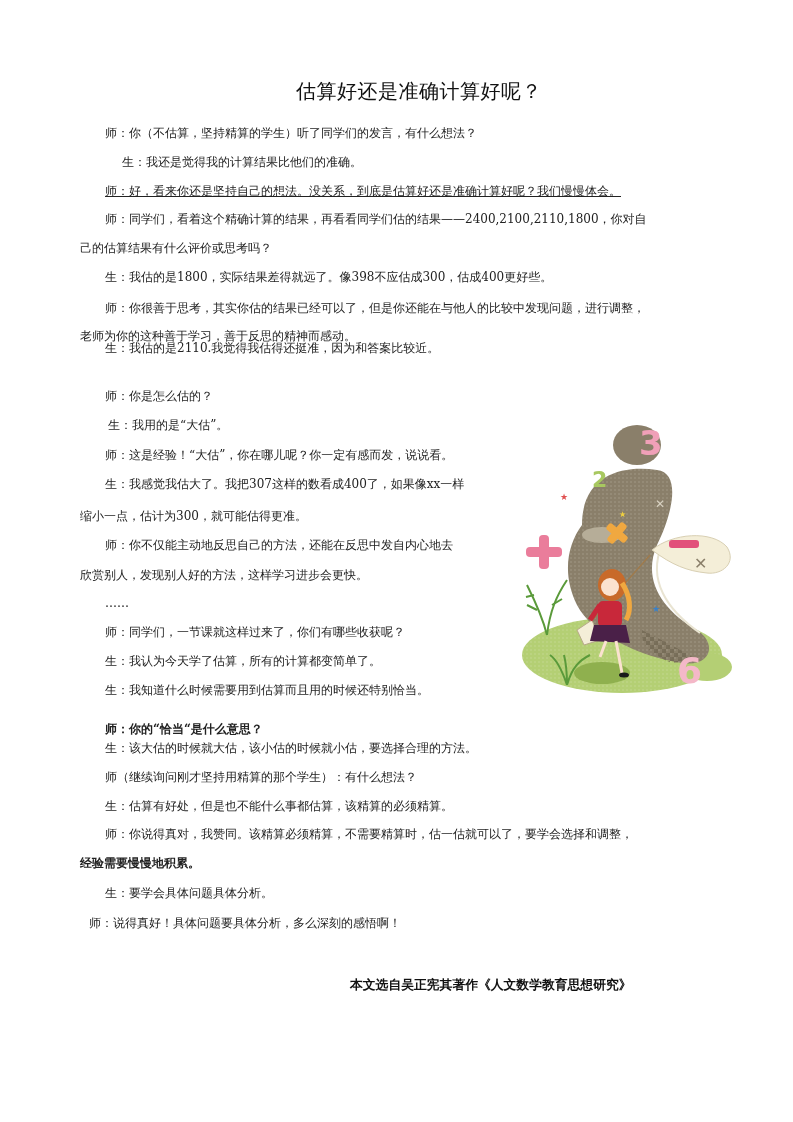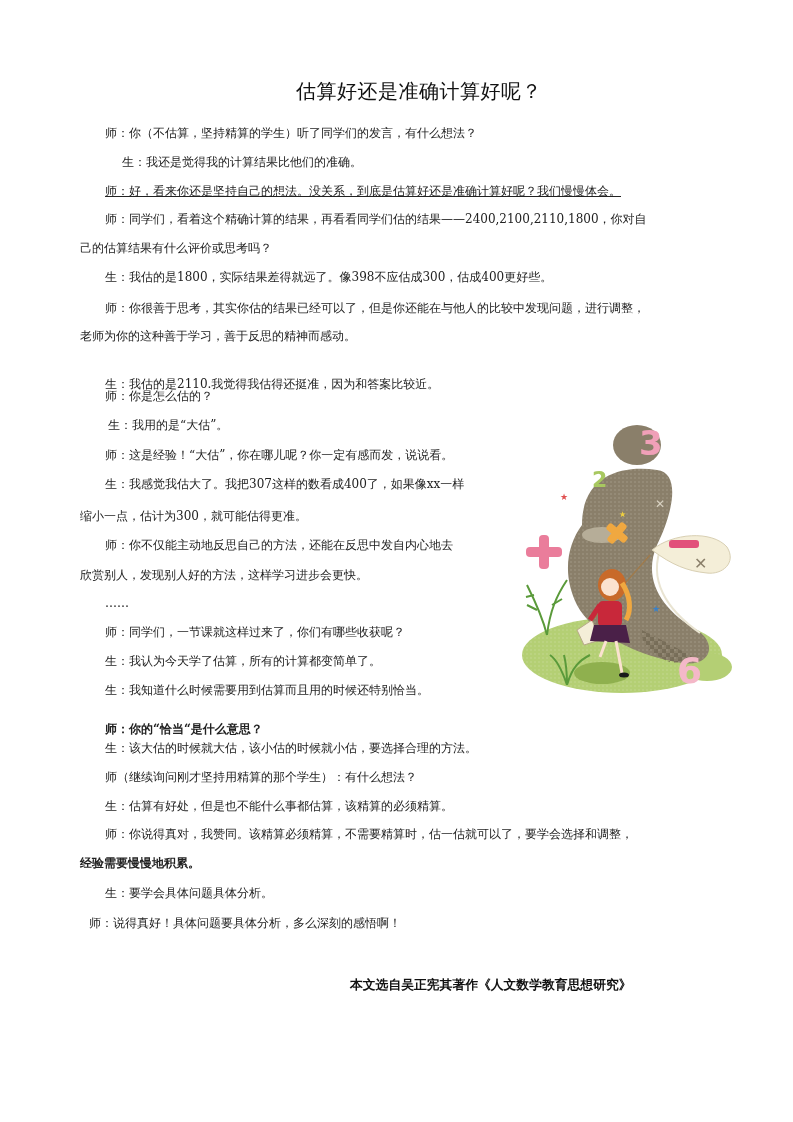--- a/index.html
+++ b/index.html
@@ -22,21 +22,21 @@
 
   <div id="body-lines">
       <div class="line" style="left: 105px; top: 124px;">师：你（不估算，坚持精算的学生）听了同学们的发言，有什么想法？</div>
       <div class="line" style="left: 122px; top: 153px;">生：我还是觉得我的计算结果比他们的准确。</div>
       <div class="line" style="left: 105px; top: 182px; text-decoration: underline;">师：好，看来你还是坚持自己的想法。没关系，到底是估算好还是准确计算好呢？我们慢慢体会。</div>
       <div class="line" style="left: 105px; top: 210px;">师：同学们，看着这个精确计算的结果，再看看同学们估的结果——2400,2100,2110,1800，你对自</div>
       <div class="line" style="left: 80px; top: 239px;">己的估算结果有什么评价或思考吗？</div>
       <div class="line" style="left: 105px; top: 268px;">生：我估的是1800，实际结果差得就远了。像398不应估成300，估成400更好些。</div>
       <div class="line" style="left: 105px; top: 299px;">师：你很善于思考，其实你估的结果已经可以了，但是你还能在与他人的比较中发现问题，进行调整，</div>
       <div class="line" style="left: 80px; top: 327px;">老师为你的这种善于学习，善于反思的精神而感动。</div>
-      <div class="line" style="left: 105px; top: 375px;">生：我估的是2110.我觉得我估得还挺准，因为和答案比较近。</div>
+      <div class="line" style="left: 105px; top: 339px;">生：我估的是2110.我觉得我估得还挺准，因为和答案比较近。</div>
       <div class="line" style="left: 105px; top: 387px;">师：你是怎么估的？</div>
       <div class="line" style="left: 108px; top: 416px;">生：我用的是“大估”。</div>
       <div class="line" style="left: 105px; top: 446px;">师：这是经验！“大估”，你在哪儿呢？你一定有感而发，说说看。</div>
       <div class="line" style="left: 105px; top: 475px;">生：我感觉我估大了。我把307这样的数看成400了，如果像xx一样</div>
       <div class="line" style="left: 80px; top: 507px;">缩小一点，估计为300，就可能估得更准。</div>
       <div class="line" style="left: 105px; top: 536px;">师：你不仅能主动地反思自己的方法，还能在反思中发自内心地去</div>
       <div class="line" style="left: 80px; top: 566px;">欣赏别人，发现别人好的方法，这样学习进步会更快。</div>
       <div class="line" style="left: 105px; top: 594px;">……</div>
       <div class="line" style="left: 105px; top: 623px;">师：同学们，一节课就这样过来了，你们有哪些收获呢？</div>
       <div class="line" style="left: 105px; top: 652px;">生：我认为今天学了估算，所有的计算都变简单了。</div>

